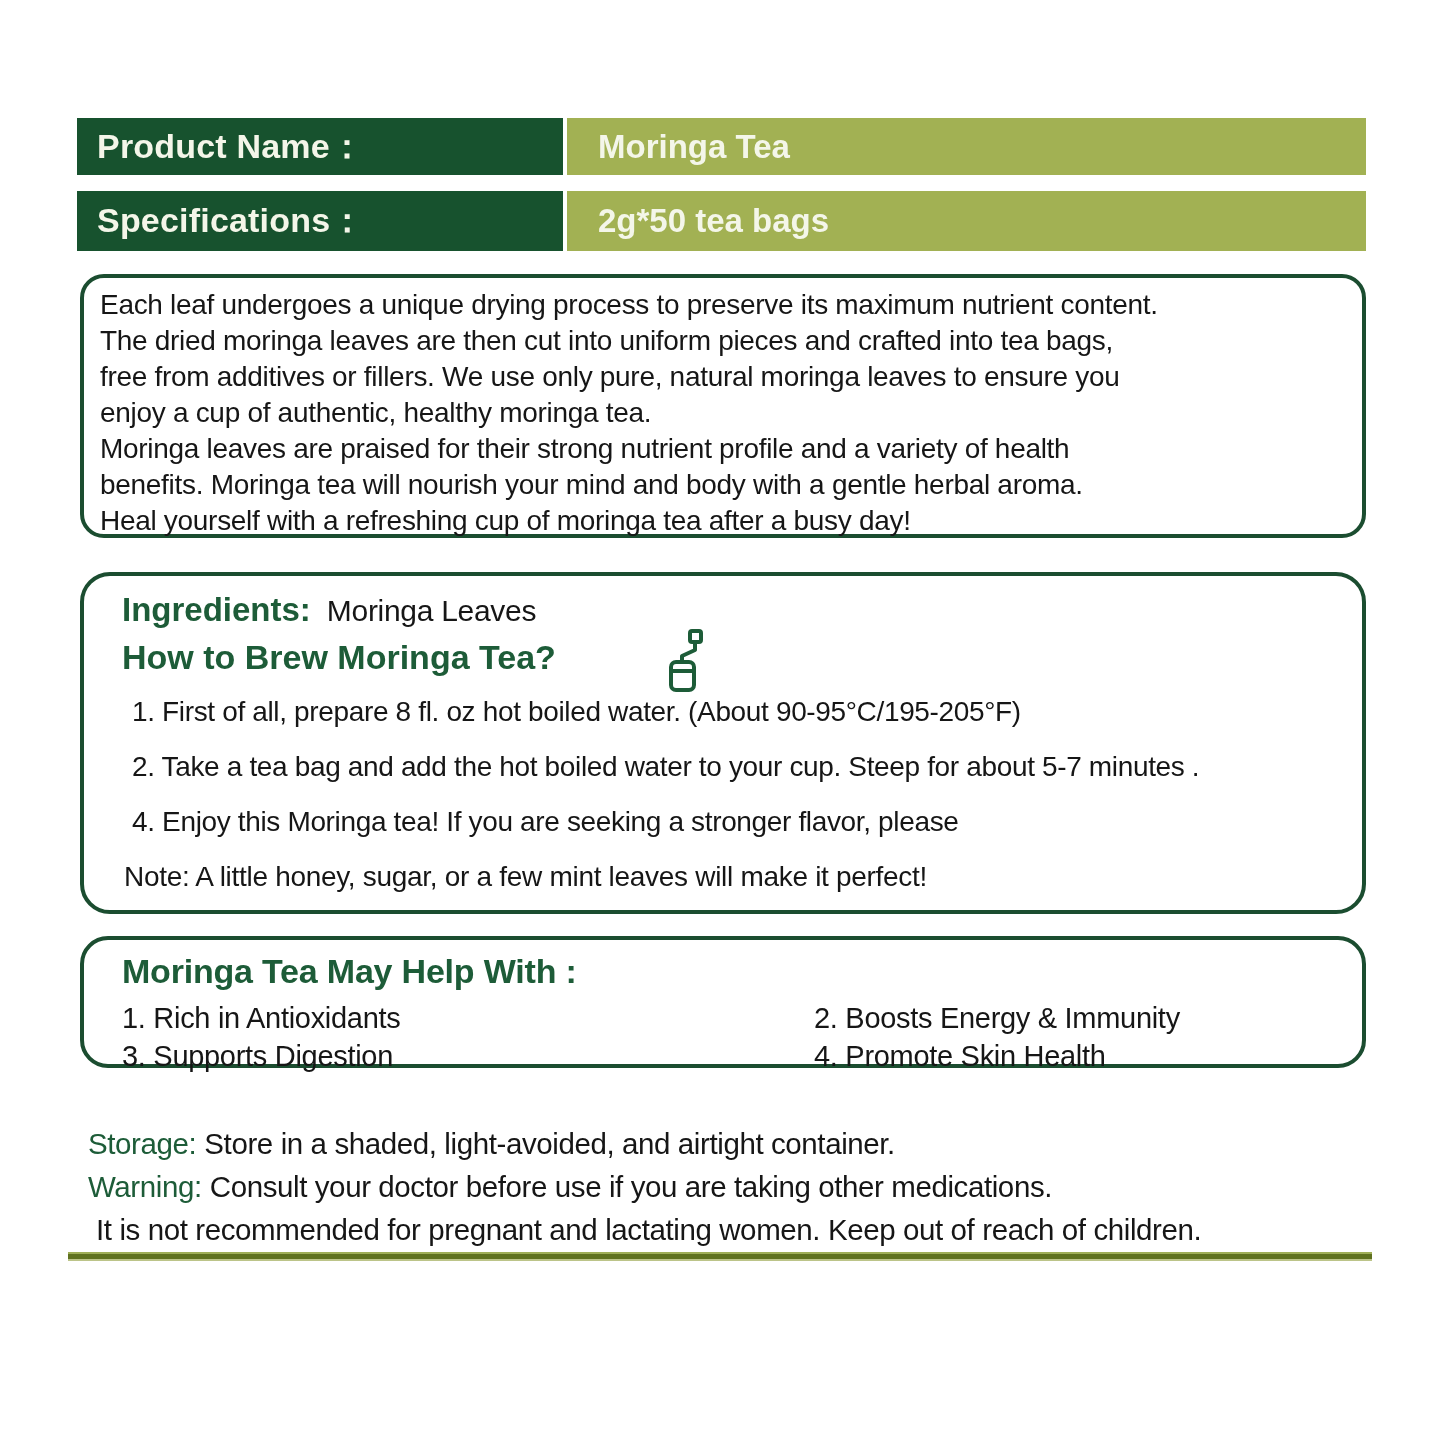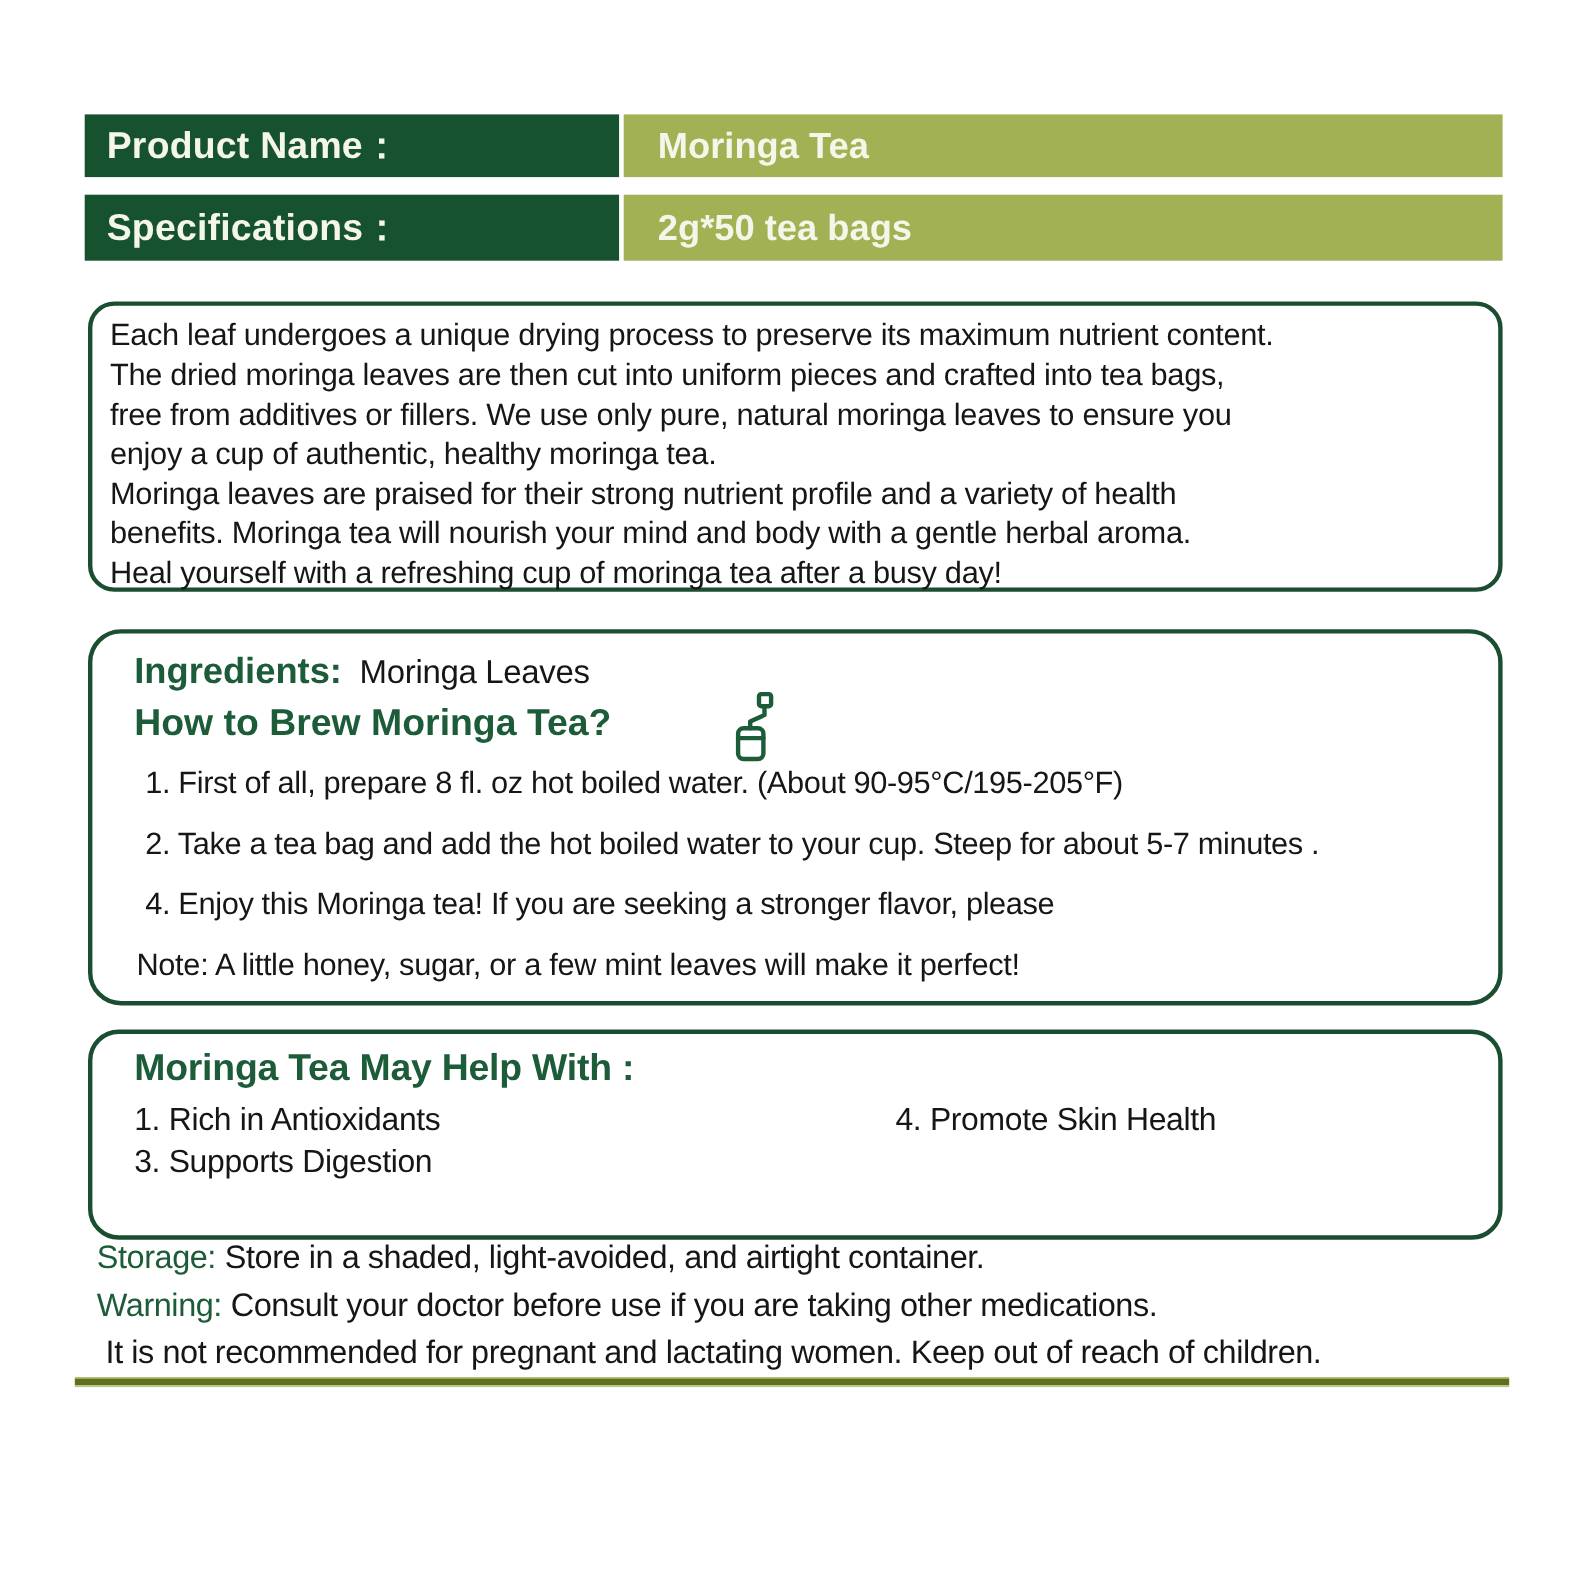--- a/index.html
+++ b/index.html
@@ -14,42 +14,42 @@
   }
   html,body{margin:0;padding:0;}
   body{
     width:1445px;height:1445px;background:#ffffff;
     font-family:"Liberation Sans", sans-serif;
     color:var(--text-black);
     position:relative;overflow:hidden;
   }
   .page{position:absolute;inset:0;}
   
-  .hdr-row{position:absolute;left:77px;width:1289px;display:flex;}
+  .hdr-row{position:absolute;left:77px;width:1289px;display:flex;margin-top:14px;}
   .hdr-row.r1{top:104px;height:57px;}
   .hdr-row.r2{top:177px;height:60px;}
   .hdr-label{
     width:486px;background:var(--dark-green);color:var(--cream);
     font-weight:bold;font-size:34px;display:flex;align-items:center;
     padding-left:20px;box-sizing:border-box;letter-spacing:0.2px;
   }
   .hdr-gap{width:4px;background:#ffffff;}
   .hdr-value{
     flex:1;background:var(--olive);color:var(--cream);
     font-weight:bold;font-size:33px;display:flex;align-items:center;
     padding-left:31px;box-sizing:border-box;
   }
   
   .gbox{
     position:absolute;left:80px;width:1286px;box-sizing:border-box;
     border:4.5px solid var(--border-green);background:#ffffff;
   }
   .box-desc{top:274px;height:264px;border-radius:24px;padding:9px 16px 0 16px;}
   .box-brew{top:572px;height:342px;border-radius:30px;padding:15px 0 16px 38px;}
-  .box-benefits{top:936px;height:191px;border-radius:28px;padding:12px 0 0 38px;}
+  .box-benefits{top:936px;height:132px;border-radius:28px;padding:12px 0 0 38px;}
   .desc-line{font-size:28px;line-height:36px;color:var(--text-black);letter-spacing:-0.3px;white-space:nowrap;}
   .ing-row{display:flex;align-items:baseline;}
   .ing-label{font-size:33px;font-weight:bold;color:var(--heading-green);}
   .ing-value{font-size:30px;color:var(--text-black);margin-left:16px;letter-spacing:-0.3px;}
   .brew-heading{font-size:34px;font-weight:bold;color:var(--heading-green);margin-top:9px;}
   .teabag{position:absolute;left:583px;top:52px;color:var(--heading-green);}
   .brew-steps{margin-top:16px;}
   .brew-step{font-size:28px;line-height:38px;color:var(--text-black);letter-spacing:-0.35px;margin:0 0 17px 10px;white-space:nowrap;}
   .brew-cont{font-size:28px;line-height:38px;letter-spacing:-0.3px;margin:0 0 17px 46px;}
   .brew-note{font-size:28px;line-height:38px;letter-spacing:-0.3px;margin-left:2px;}
@@ -118,20 +118,21 @@
   </div>
 
   <div class="gbox box-benefits">
     <div class="benefits-heading">Moringa Tea May Help With :</div>
     <div class="benefits-cols">
       <div class="benefits-col left">
           <div class="line">1. Rich in Antioxidants</div>
           <div class="line">3. Supports Digestion</div>
         </div>
       <div class="benefits-col right">
+          <div class="line">2. Boosts Energy &amp; Immunity</div>
           <div class="line">4. Promote Skin Health</div>
         </div>
     </div>
   </div>
 
   <div class="footer">
     <div class="foot-line">
       <span class="foot-label">Storage:</span><span>Store in a shaded, light-avoided, and airtight container.</span>
     </div>
     <div class="foot-line">

